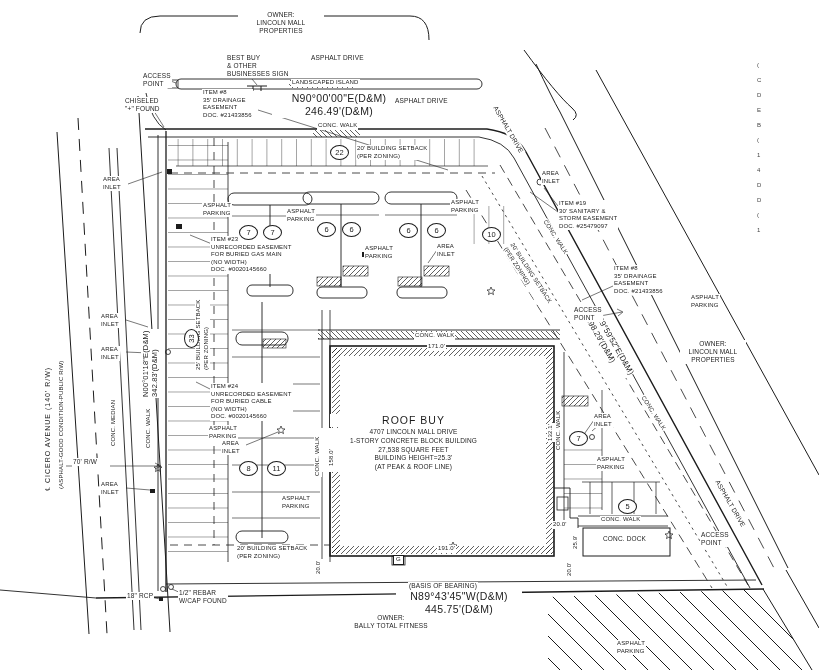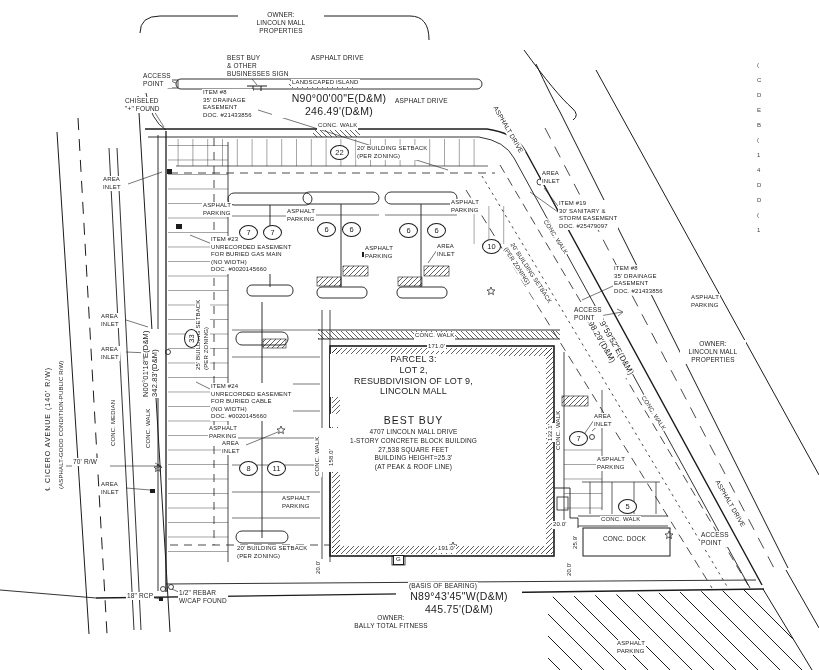--- a/index.html
+++ b/index.html
@@ -315,25 +315,21 @@
 398.29'(D&amp;M)</div>
 <div class="lbl" style="left:573px;top:306px;font-size:6.5px;">ACCESS
 POINT</div>
 <div class="lbl r" style="left:645px;top:394px;transform:rotate(57deg);">CONC. WALK</div>
 <div class="lbl r" style="left:720px;top:478px;font-size:6.5px;transform:rotate(60deg);">ASPHALT DRIVE</div>
 <div class="lbl" style="left:700px;top:531px;font-size:6.5px;">ACCESS
 POINT</div>
 
 <div class="lbl" style="left:414px;top:332px;">CONC. WALK</div>
 <div class="lbl" style="left:427px;top:343px;">171.0'</div>
-<div class="lbl c" style="left:330px;top:354px;width:165px;font-size:9px;line-height:1.2;">PARCEL 3:
-LOT 2,
-RESUBDIVISION OF LOT 9,
-LINCOLN MALL</div>
-<div class="lbl c" style="left:330px;top:414px;width:165px;font-size:10.5px;letter-spacing:1px;">BEST BUY</div>
+<div class="lbl c" style="left:330px;top:414px;width:165px;font-size:10.5px;letter-spacing:1px;">ROOF BUY</div>
 <div class="lbl c" style="left:320px;top:428px;width:185px;font-size:6.5px;line-height:1.35;">4707 LINCOLN MALL DRIVE
 1-STORY CONCRETE BLOCK BUILDING
 27,538 SQUARE FEET
 BUILDING HEIGHT=25.3'
 (AT PEAK &amp; ROOF LINE)</div>
 <div class="lbl r" style="left:314px;top:477px;transform:rotate(-90deg);">CONC. WALK</div>
 <div class="lbl r" style="left:328px;top:467px;transform:rotate(-90deg);">158.0'</div>
 <div class="lbl r" style="left:547px;top:442px;transform:rotate(-90deg);">132.1'</div>
 <div class="lbl r" style="left:555px;top:451px;transform:rotate(-90deg);">CONC. WALK</div>
 <div class="lbl" style="left:437px;top:545px;">191.0'</div>
@@ -363,20 +359,20 @@
 (
 1</div>
 
 <div class="cnt" style="left:330px;top:145px;">22</div>
 <div class="cnt" style="left:239px;top:225px;">7</div>
 <div class="cnt" style="left:263px;top:225px;">7</div>
 <div class="cnt" style="left:317px;top:222px;">6</div>
 <div class="cnt" style="left:342px;top:222px;">6</div>
 <div class="cnt" style="left:399px;top:223px;">6</div>
 <div class="cnt" style="left:427px;top:223px;">6</div>
-<div class="cnt" style="left:482px;top:239px;">10</div>
+<div class="cnt" style="left:482px;top:227px;">10</div>
 <div class="cnt" style="left:182px;top:331px;transform:rotate(-90deg);">33</div>
 <div class="cnt" style="left:239px;top:461px;">8</div>
 <div class="cnt" style="left:267px;top:461px;">11</div>
 <div class="cnt" style="left:569px;top:431px;">7</div>
 <div class="cnt" style="left:618px;top:499px;">5</div>
 
 </div>
 
 </body></html>

